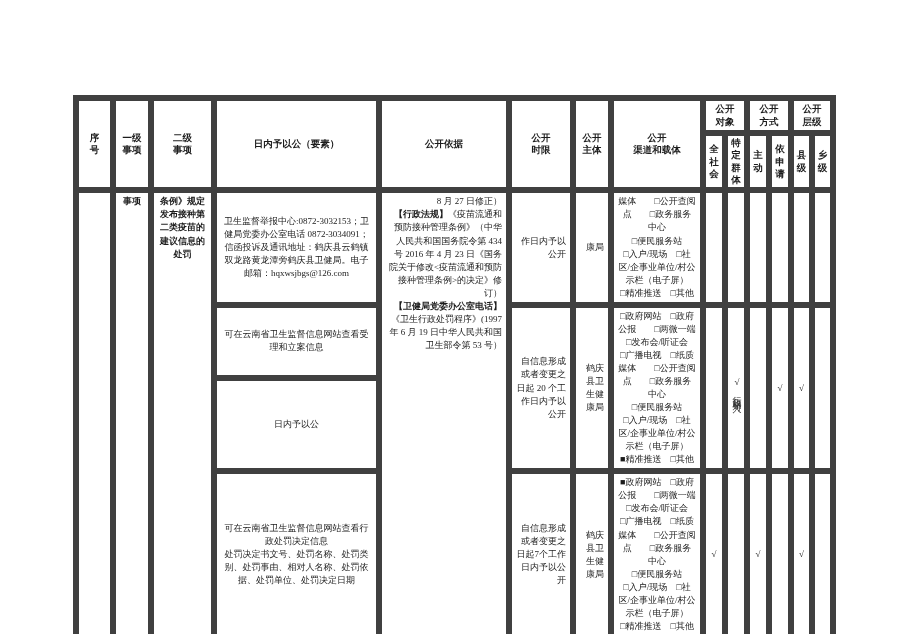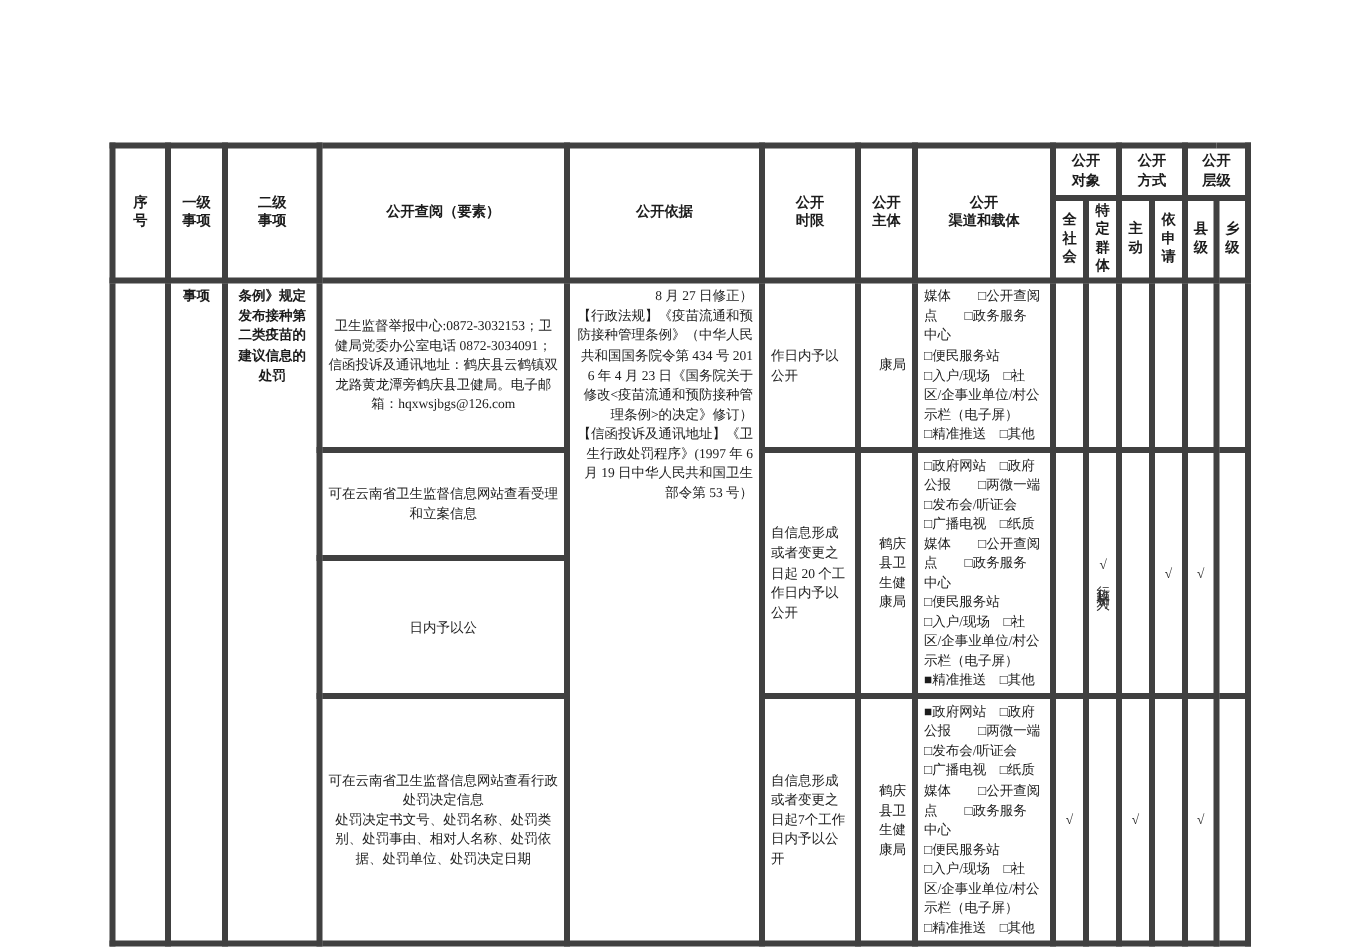--- a/index.html
+++ b/index.html
@@ -12,49 +12,49 @@
     overflow:hidden;
   }
   table.catalog{
     position:absolute;left:73px;top:95px;
     width:757px;
     border-collapse:collapse;
     table-layout:fixed;
     border:2px solid #1f1f1f;
   }
   .catalog th,.catalog td{
-    border:4px solid #404040;
+    border:6px solid #404040;
     padding:2px 4px;
     font-size:9px;
     line-height:1.45;
     word-break:break-all;
     overflow:hidden;
   }
   .catalog th{
     font-weight:bold;
     text-align:center;
     vertical-align:middle;
     white-space:pre-line;
     font-size:9.5px;
     line-height:1.3;
     padding:1px;
   }
   .pre{white-space:pre-line;font-weight:bold;}
   .top{vertical-align:top;}
   .ctr{text-align:center;}
   .bold{font-weight:bold;}
   .basis-cell{vertical-align:top;text-align:right;line-height:1.5;}
-  .basis-cell .seg-label{font-weight:normal;}
+  .basis-cell .seg-label{font-weight:bold;}
   .content-cell{vertical-align:middle;text-align:center;line-height:1.5;padding:3px 5px;}
   .channel-cell{
-    vertical-align:top;text-align:left;
+    vertical-align:top;text-align:center;
     font-size:7.8px;line-height:1.38;
     white-space:pre-line;padding:3px 3px;
   }
-  .time-cell{text-align:left;vertical-align:middle;white-space:pre-line;line-height:1.55;}
+  .time-cell{text-align:right;vertical-align:middle;white-space:pre-line;line-height:1.55;}
   .subj-cell{text-align:right;vertical-align:middle;white-space:pre-line;line-height:1.5;}
   .mark-cell{text-align:center;vertical-align:middle;font-size:9px;color:#2b2b2b;padding:0;}
   .vert{
     writing-mode:vertical-rl;
     text-orientation:upright;
     margin:0 auto;
     letter-spacing:2px;
     font-size:9px;
     line-height:1;
     white-space:normal;
@@ -89,21 +89,21 @@
     </colgroup>
 
     <tbody>
         <tr style="height:35px">
       <th rowspan="2">序
 号</th>
       <th rowspan="2">一级
 事项</th>
       <th rowspan="2">二级
 事项</th>
-      <th rowspan="2">公开查阅（要素）</th>
+      <th rowspan="2">日内予以公（要素）</th>
       <th rowspan="2">公开依据</th>
       <th rowspan="2">公开
 时限</th>
       <th rowspan="2">公开
 主体</th>
       <th rowspan="2">公开
 渠道和载体</th>
       <th colspan="2">公开
 对象</th>
       <th colspan="2">公开
@@ -136,21 +136,21 @@
       <td rowspan="4" class="top ctr bold">事项</td>
       <td rowspan="4" class="top ctr pre">条例》规定
 发布接种第
 二类疫苗的
 建议信息的
 处罚</td>
       <td class="content-cell">卫生监督举报中心:0872-3032153；卫健局党委办公室电话 0872-3034091；信函投诉及通讯地址：鹤庆县云鹤镇双龙路黄龙潭旁鹤庆县卫健局。电子邮箱：hqxwsjbgs@126.com</td>
       <td rowspan="4" class="basis-cell">
         <div>8 月 27 日修正）</div>
         <div><span class="seg-label">【行政法规】</span><span>《疫苗流通和预防接种管理条例》（中华人民共和国国务院令第 434 号 2016 年 4 月 23 日《国务院关于修改&lt;疫苗流通和预防接种管理条例&gt;的决定》修订）</span></div>
-        <div><span class="seg-label">【信函投诉及通讯地址】</span><span>《卫生行政处罚程序》(1997 年 6 月 19 日中华人民共和国卫生部令第 53 号）</span></div>
+        <div><span class="seg-label">【卫健局党委办公室电话】</span><span>《卫生行政处罚程序》(1997 年 6 月 19 日中华人民共和国卫生部令第 53 号）</span></div>
       </td>
       <td class="time-cell top">作日内予以
 公开</td>
       <td class="subj-cell top">康局</td>
       <td class="channel-cell">媒体　　□公开查阅
 点　　□政务服务
 中心
 □便民服务站
 □入户/现场　□社
 区/企事业单位/村公

